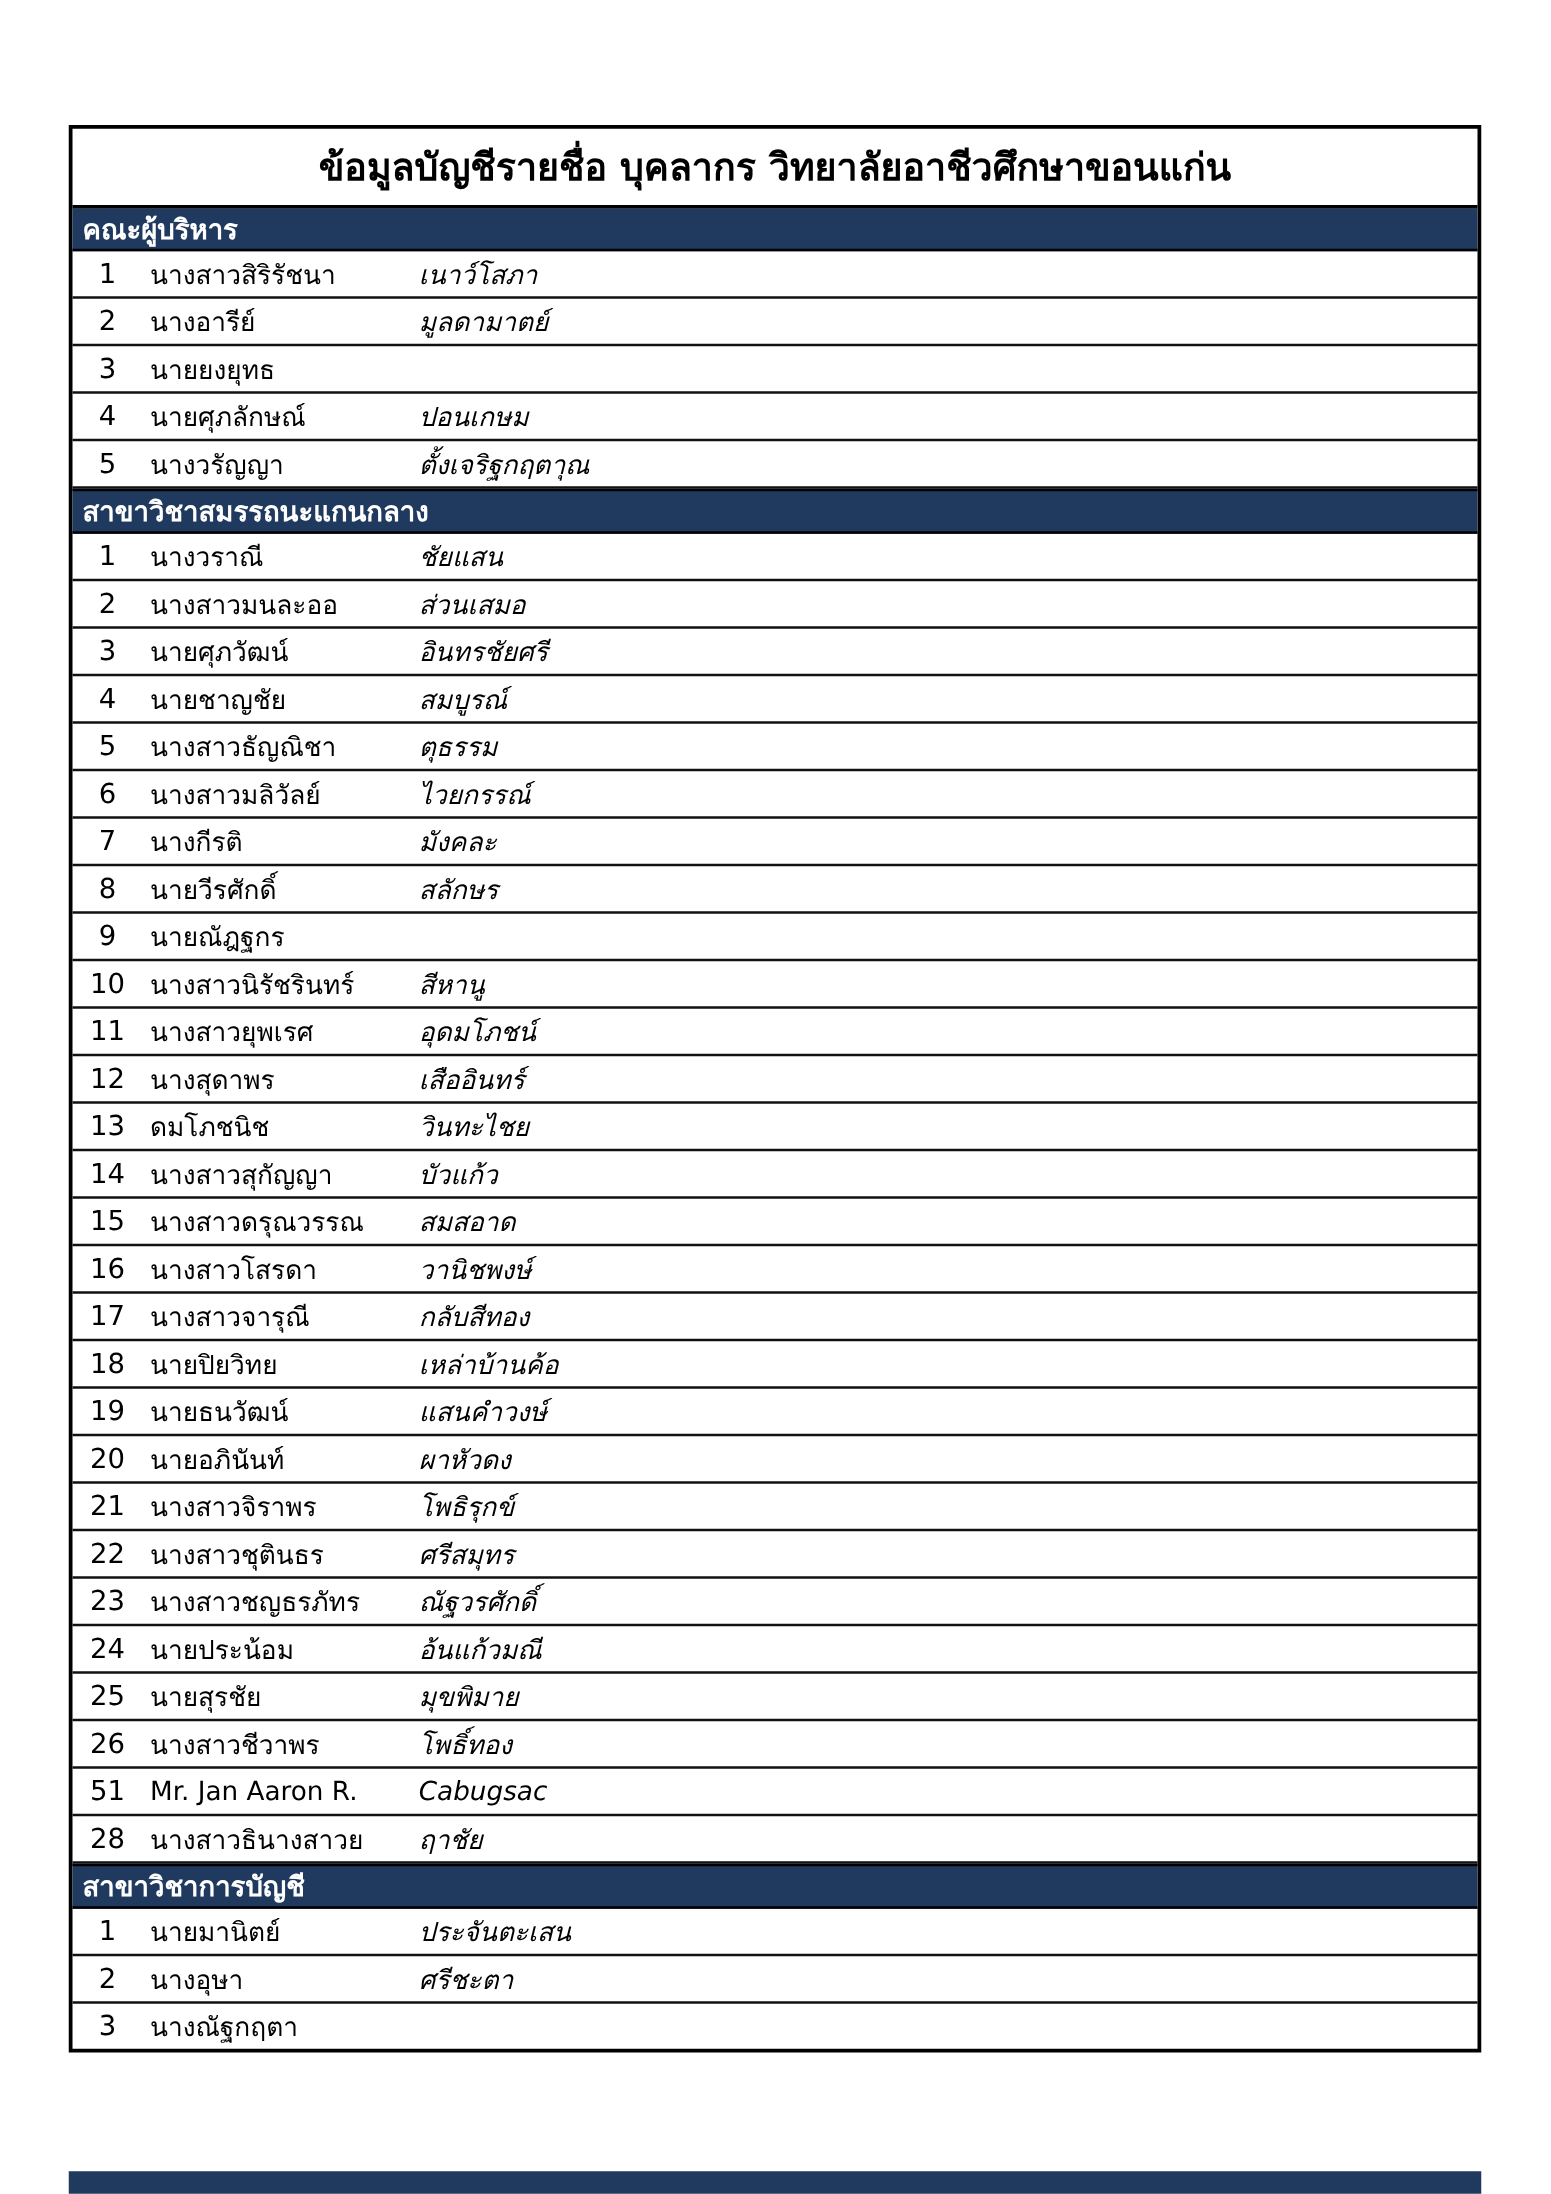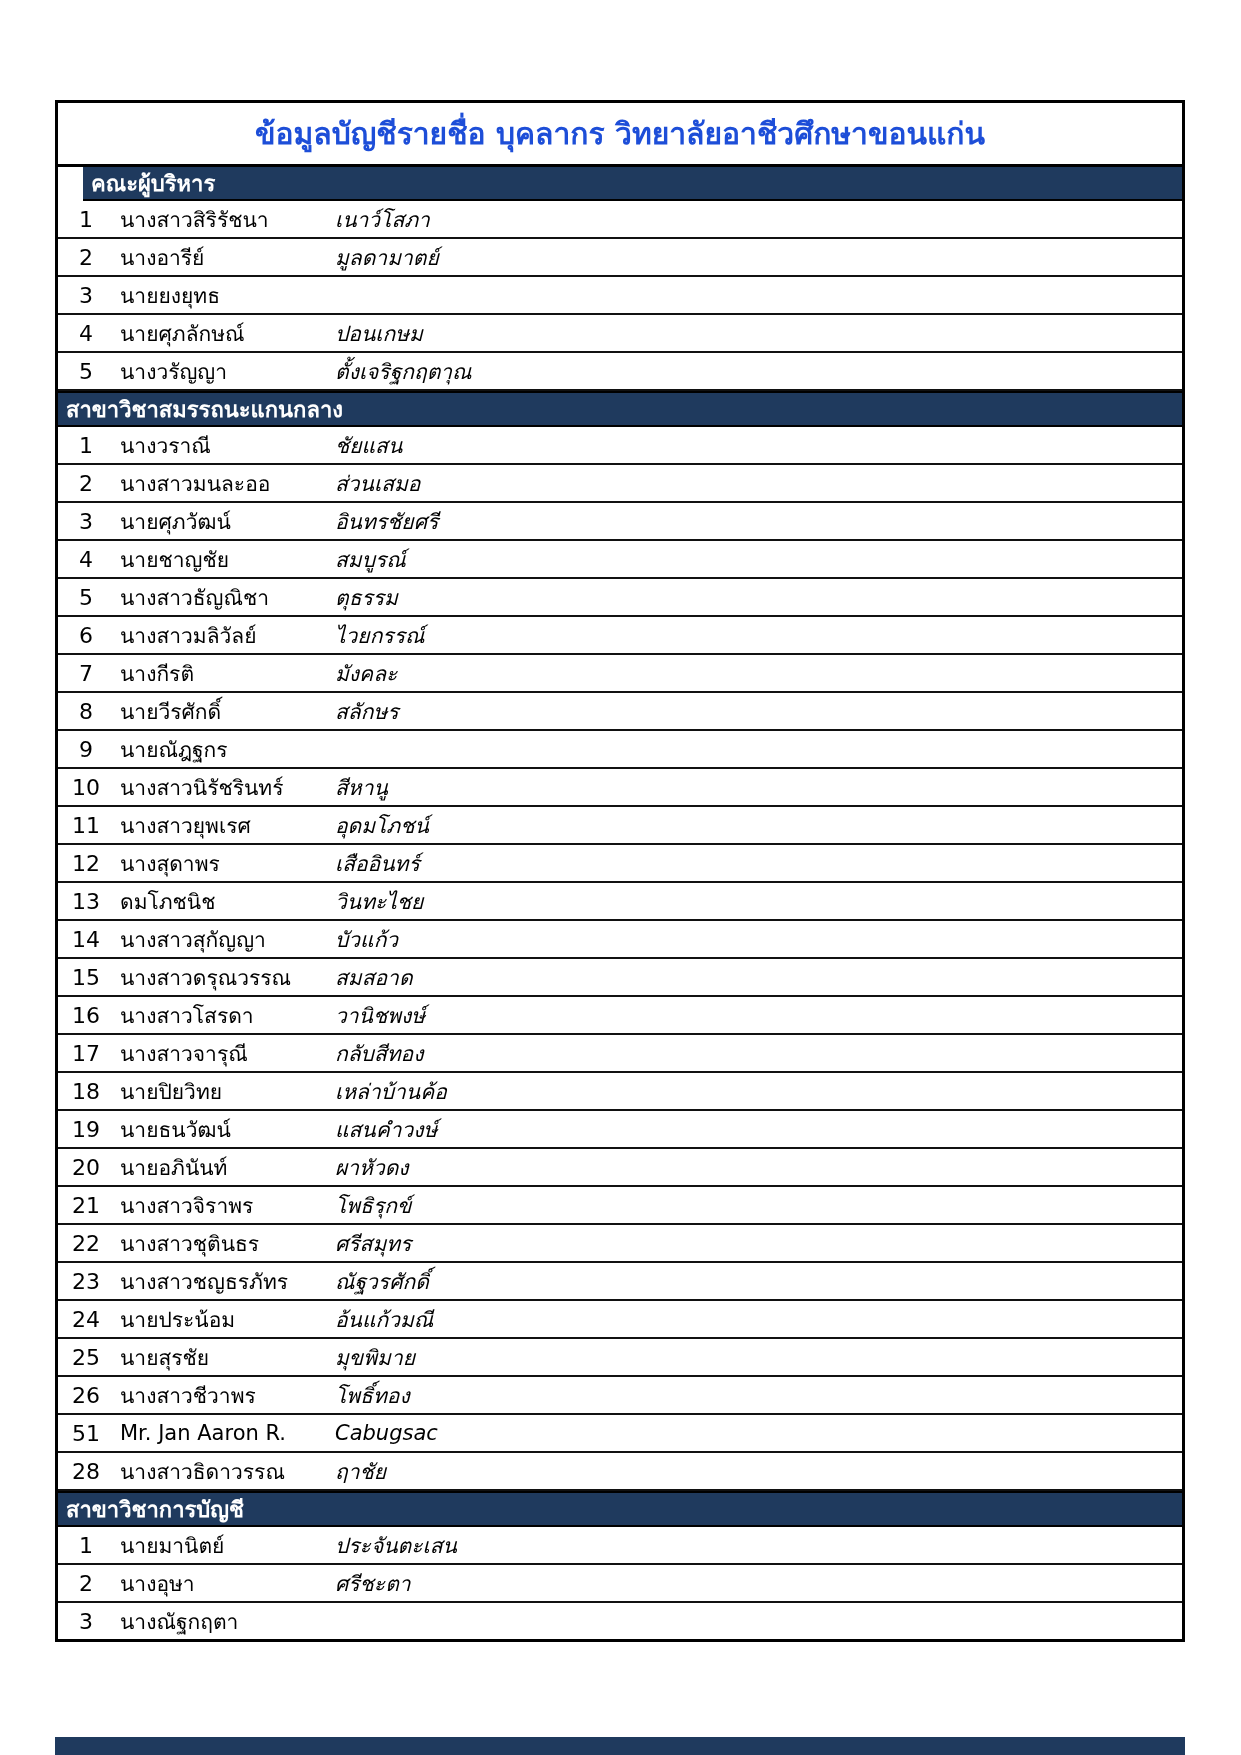--- a/index.html
+++ b/index.html
@@ -13,35 +13,35 @@
   .doc-table {
     position: absolute;
     left: 55px; top: 100px;
     width: 1124px;
     border: 3px solid #000;
     background: #fff;
   }
   .doc-title {
     height: 61px;
     display: flex; align-items: center; justify-content: center;
-    font-size: 30px; font-weight: bold; color: #1d4ed8;
+    font-size: 30px; font-weight: bold; color: #000000;
     border-bottom: 3px solid #000;
     letter-spacing: 0px;
   }
   .section-header {
     height: 32px;
     background: #1f3a5e;
     color: #ffffff;
     font-size: 22px; font-weight: bold;
     display: flex; align-items: center;
     padding-left: 8px;
     border-top: 2px solid #000;
     border-bottom: 2px solid #000;
   }
-  .section:first-of-type .section-header { border-top: none; margin-left: 25px; }
+  .section:first-of-type .section-header { border-top: none; }
   .row {
     height: 36px;
     display: flex; align-items: center;
     font-size: 21px; color: #000;
     border-bottom: 2px solid #111;
   }
   .section:last-of-type .row:last-child { border-bottom: none; }
   .col-no {
     width: 56px;
     text-align: center;
@@ -230,21 +230,21 @@
           <div class="col-first">นางสาวชีวาพร</div>
           <div class="col-last">โพธิ์ทอง</div>
         </div>
         <div class="row">
           <div class="col-no">51</div>
           <div class="col-first">Mr. Jan Aaron R.</div>
           <div class="col-last">Cabugsac</div>
         </div>
         <div class="row">
           <div class="col-no">28</div>
-          <div class="col-first">นางสาวธิดาวรรณ</div>
+          <div class="col-first">นางสาวธินางสาวย</div>
           <div class="col-last">ฤาชัย</div>
         </div>
       </div>
       <div class="section">
         <div class="section-header">สาขาวิชาการบัญชี</div>
         <div class="row">
           <div class="col-no">1</div>
           <div class="col-first">นายมานิตย์</div>
           <div class="col-last">ประจันตะเสน</div>
         </div>

